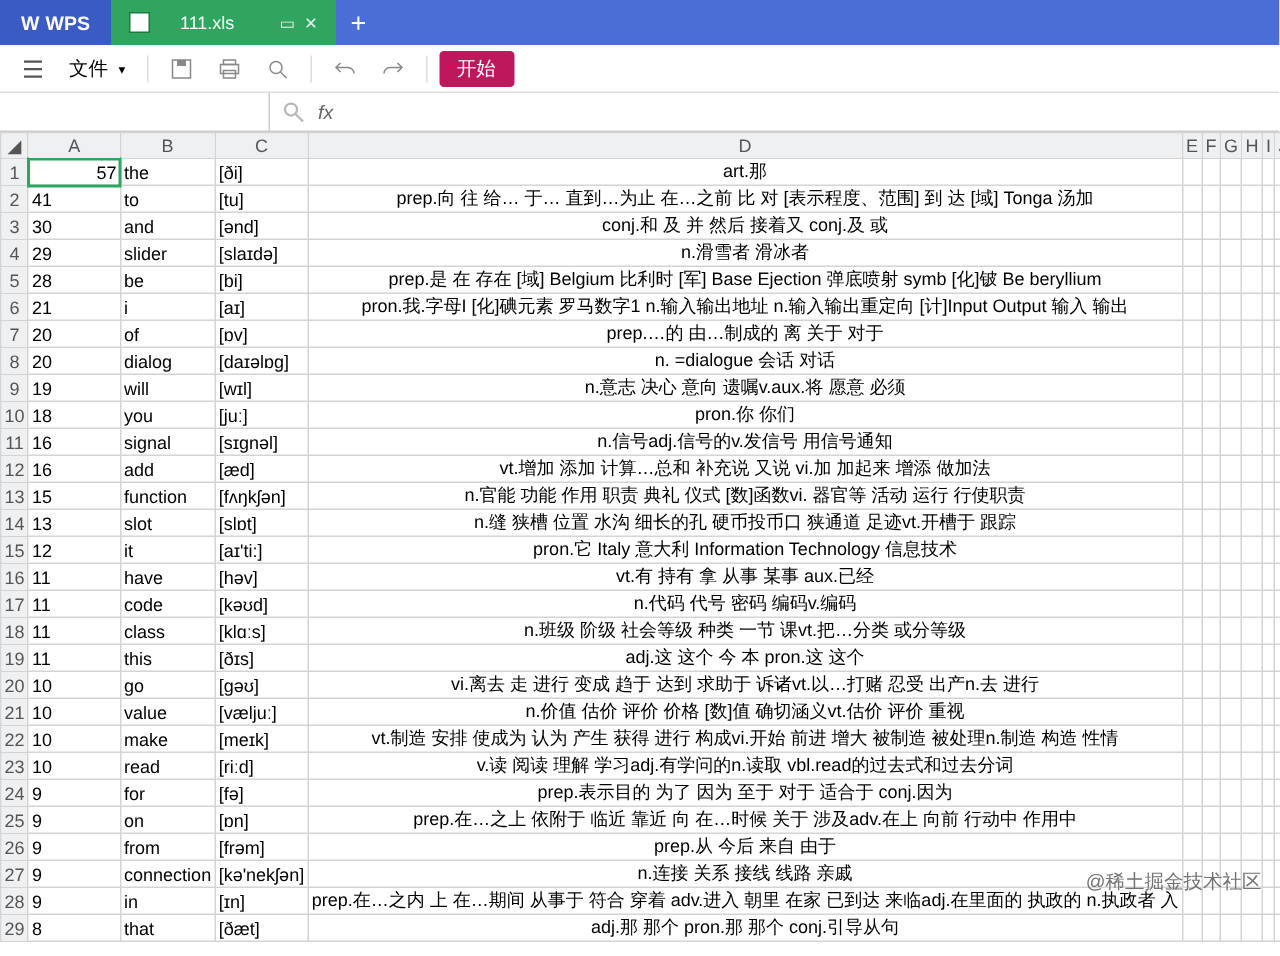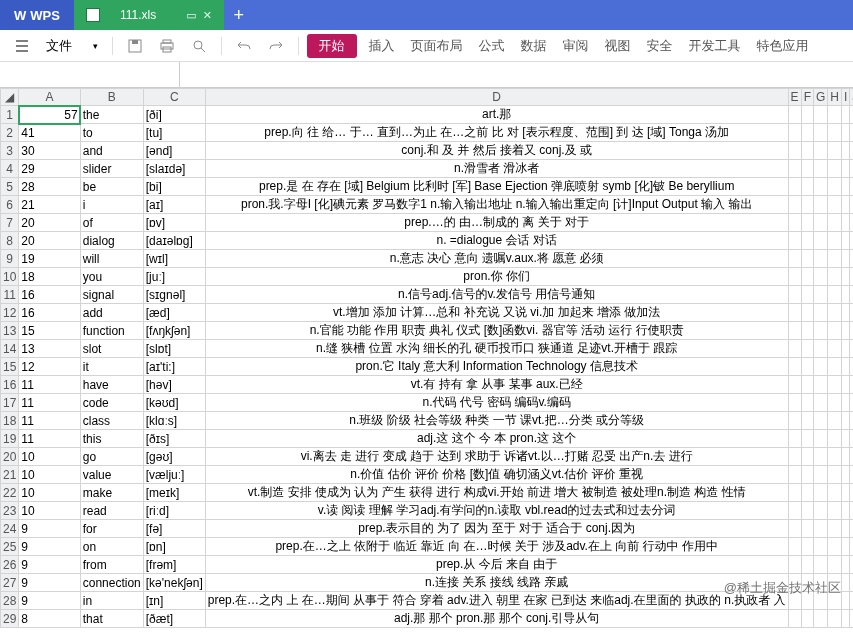--- a/index.html
+++ b/index.html
@@ -6,21 +6,21 @@
     body { width: 853px; height: 637px; overflow: hidden; background: #fff; font-size: 12px; }
     
     .titlebar { height: 30px; background: #4b6dd6; display: flex; align-items: stretch; color: #fff; }
     .wps-logo { width: 74px; background: #3a5bc4; display: flex; align-items: center; justify-content: center; font-weight: bold; font-size: 13px; gap: 4px; }
     .tab-active { background: #2fa560; padding: 0 12px; display: flex; align-items: center; gap: 20px; }
     .tab-icon { width: 14px; height: 14px; background: #fff; display: inline-block; }
     .tab-controls { margin-left: 10px; display: flex; gap: 6px; font-size: 11px; opacity: 0.85; }
     .new-tab { width: 30px; display: flex; align-items: center; justify-content: center; font-size: 18px; }
     
     .menubar { height: 32px; background: #fff; border-bottom: 1px solid #ddd; display: flex; align-items: center; padding: 0 8px; gap: 4px; }
-    .menu-btn { padding: 4px 6px; display: flex; align-items: center; gap: 19px; cursor: pointer; font-size: 13px; justify-content: flex-end; }
+    .menu-btn { padding: 4px 6px; display: flex; align-items: center; gap: 5px; cursor: pointer; font-size: 13px; justify-content: flex-end; }
     .file-btn { font-weight: 500; }
     .sep { width: 1px; height: 18px; background: #ddd; margin: 0 4px; }
     .icon-sq { width: 16px; height: 16px; display: inline-block; }
     .pill-green { background: #be185d; color: #fff; padding: 3px 12px; border-radius: 3px; font-size: 13px; }
     .menu-item { padding: 4px 8px; color: #555; font-size: 13px; cursor: pointer; }
     
     .formula-bar { height: 26px; border-bottom: 1px solid #ccc; display: flex; align-items: stretch; }
     .name-box { width: 180px; border-right: 1px solid #ccc; display: flex; align-items: center; padding: 0 6px; }
     .name-input { border: none; outline: none; width: 100%; font-size: 12px; }
     .fx-area { display: flex; align-items: center; padding: 0 8px; gap: 8px; flex: 1; }
@@ -96,26 +96,33 @@
         <path d="M5 4L2 7l3 3M2 7h8a4 4 0 014 4" fill="none" stroke="#888"></path>
       </svg>
   </span>
   <span class="menu-btn">
     <svg class="icon-sq" viewBox="0 0 16 16">
         <path d="M11 4l3 3-3 3M14 7H6a4 4 0 00-4 4" fill="none" stroke="#888"></path>
       </svg>
   </span>
   <span class="sep"></span>
   <span class="pill-green">开始</span>
-  <span id="ribbon-items"><span class="menu-item">插入</span><span class="menu-item">页面布局</span><span class="menu-item">公式</span><span class="menu-item">数据</span><span class="menu-item">审阅</span><span class="menu-item">视图</span><span class="menu-item">安全</span><span class="menu-item">开发工具</span><span class="menu-item">特色应用</span></span>
 </div>
 
 <div class="formula-bar">
   <div class="name-box">
     <input class="name-input" value="" style="">
+  </div>
+  <div class="fx-area">
+    <svg class="fx-icon" viewBox="0 0 16 16">
+        <circle cx="6" cy="6" r="4" fill="none" stroke="#888" stroke-width="1.5"></circle>
+        <path d="M9 9l5 5" stroke="#888" stroke-width="1.5"></path>
+      </svg>
+    <span class="fx-label">fx</span>
+    <input class="name-input" style="flex: 1 1 0%;">
   </div>
 </div>
 
 <div class="grid-wrap">
   <table>
     <thead>
         <tr id="colhdr">
           <th class="rowhdr">◢</th>
           <th class="col-A">A</th>
           <th class="col-B">B</th>

